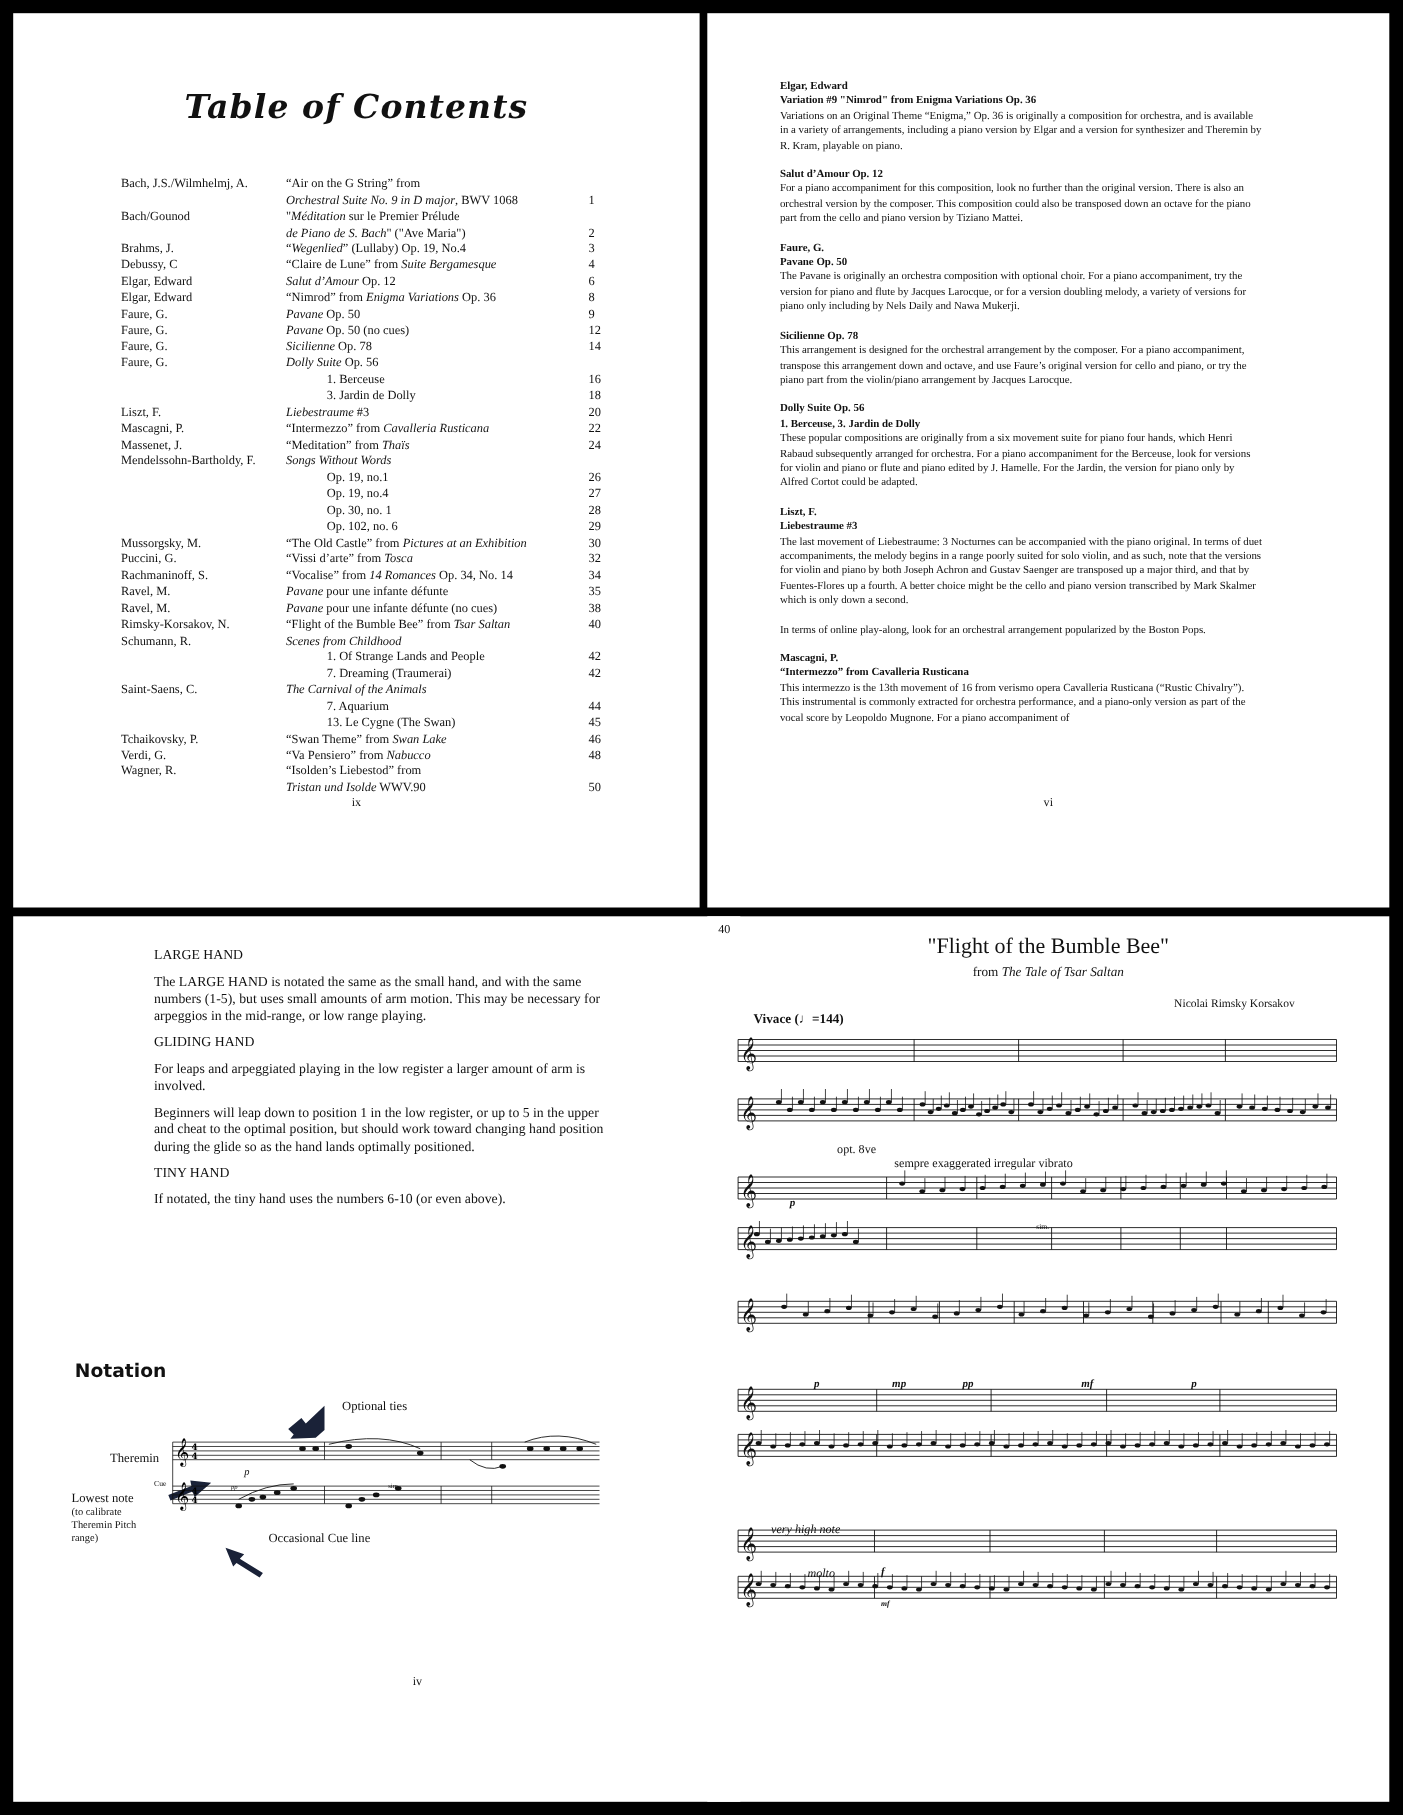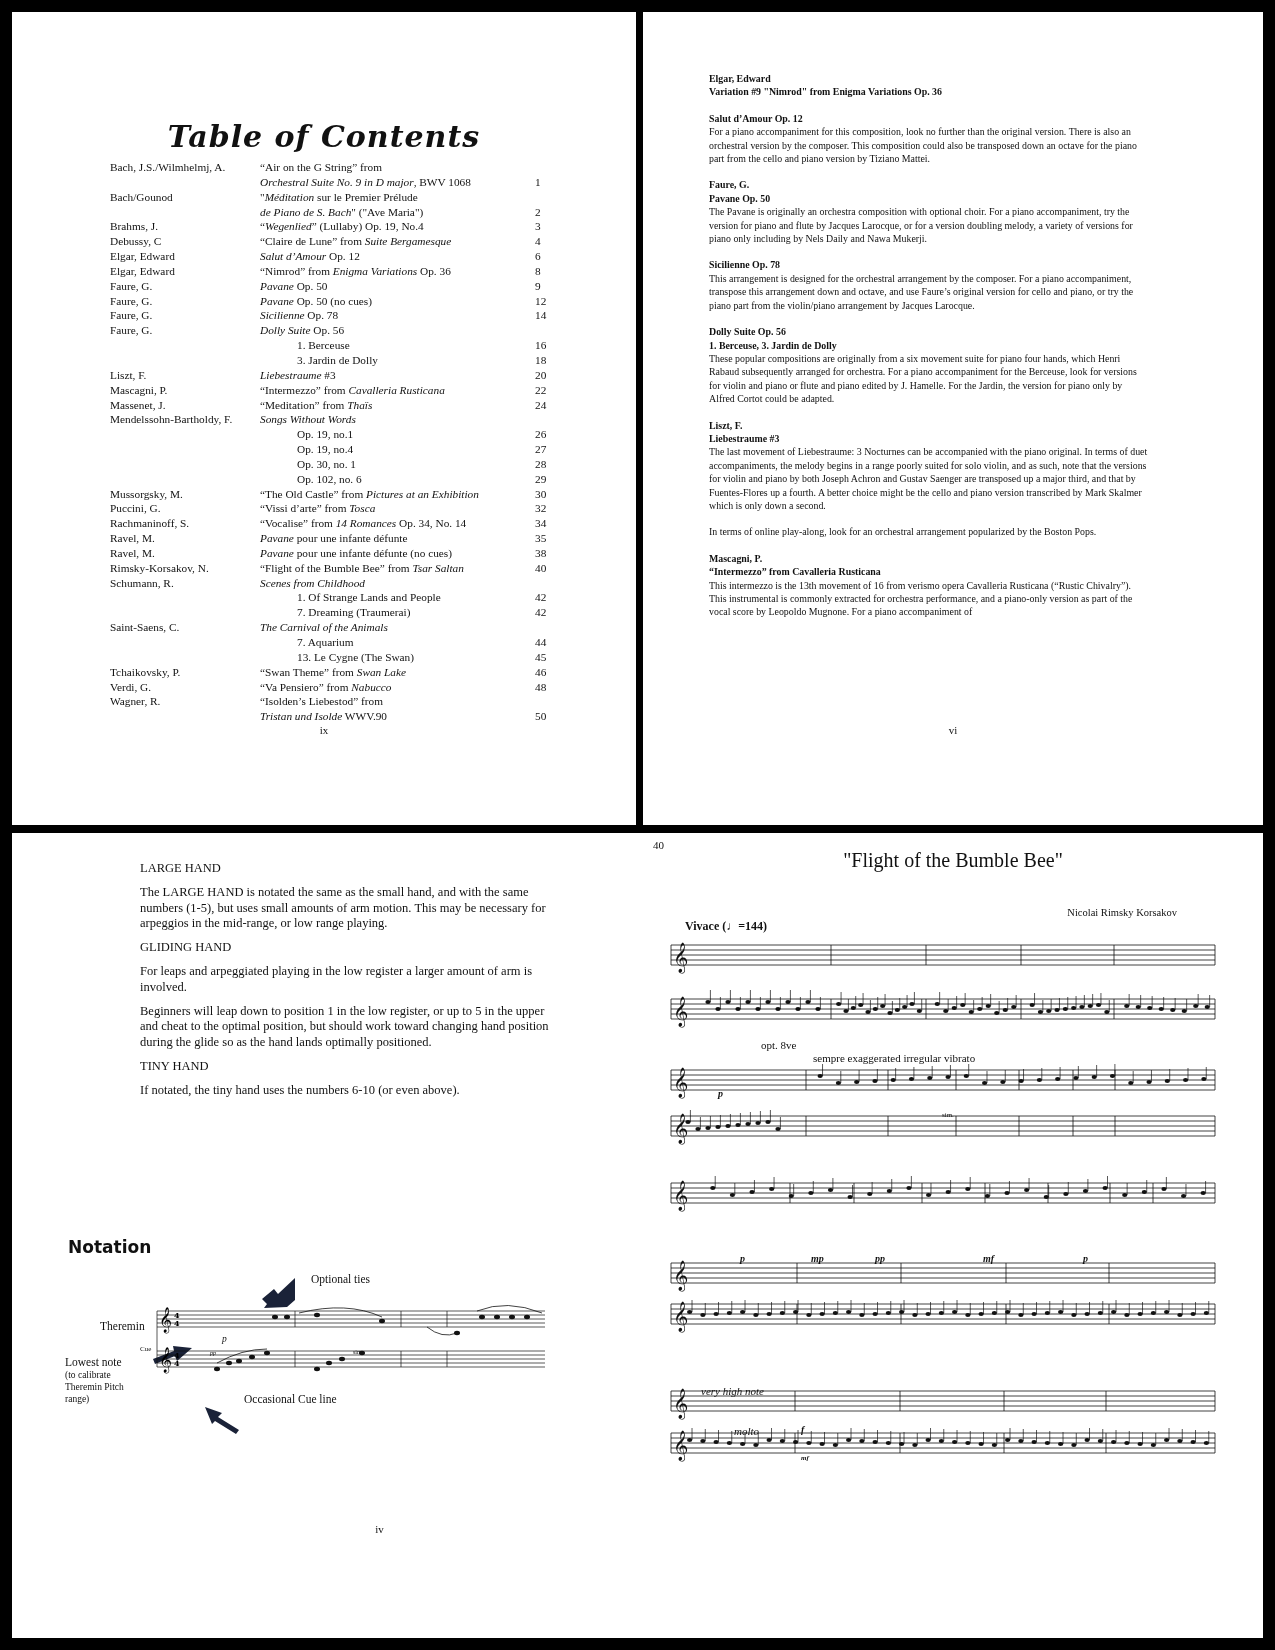--- a/index.html
+++ b/index.html
@@ -8,21 +8,21 @@
   .page { position:absolute; background:#fff; overflow:hidden; }
   #p1 { left:12px; top:12px; width:624px; height:813px; }
   #p2 { left:643px; top:12px; width:620px; height:813px; }
   #p3 { left:12px; top:833px; width:624px; height:805px;padding-left:37px; }
   #p4 { left:643px; top:833px; width:620px; height:805px; }
 
   .folio { position:absolute; font-size:11px; width:100%; text-align:center; }
 
   
   .toc-title { position:absolute; top:68px; left:0; width:100%; text-align:center;
-               font-family:"DejaVu Serif",serif; font-weight:bold; font-style:italic; font-size:30px; letter-spacing:1px;margin-top:39px; }
+               font-family:"DejaVu Serif",serif; font-weight:bold; font-style:italic; font-size:30px; letter-spacing:1px; }
   .toc { position:absolute; top:148px; left:98px; width:440px; font-size:11.3px; line-height:14.85px; }
   .toc-row { display:flex; white-space:nowrap; }
   .toc-row .c { width:150px; flex:none; }
   .toc-row .t { width:275px; flex:none; }
   .toc-row .t.sub { padding-left:37px; box-sizing:border-box; }
   .toc-row .n { width:15px; flex:none; text-align:left; }
   .it { font-style:italic; }
 
   
   .p2body { position:absolute; left:66px; top:60px; width:440px; font-size:9.9px; line-height:13.4px; }
@@ -245,20 +245,21 @@
       </div>
     </div>
   <div class="folio" style="top:712px">ix</div>
 </div>
 
 <div class="page" id="p2">
   <div class="p2body" id="notes-body">
       <div>
         <p class="h">Elgar, Edward</p>
         <p class="h">Variation #9 "Nimrod" from Enigma Variations Op. 36</p>
+        <p>Variations on an Original Theme “Enigma,” Op. 36 is originally a composition for orchestra, and is available in a variety of arrangements, including a piano version by Elgar and a version for synthesizer and Theremin by R. Kram, playable on piano.</p>
       </div>
       <div class="gap"></div>
       <div>
         <p class="h">Salut d’Amour Op. 12</p>
         <p>For a piano accompaniment for this composition, look no further than the original version. There is also an orchestral version by the composer. This composition could also be transposed down an octave for the piano part from the cello and piano version by Tiziano Mattei.</p>
       </div>
       <div class="gap"></div>
       <div>
         <p class="h">Faure, G.</p>
         <p class="h">Pavane Op. 50</p>
@@ -375,20 +376,21 @@
     <path d="M320,0 Q350,-12 385,2" fill="none" stroke="#111" stroke-width="0.8"></path>
     <path d="M60,52 Q85,38 110,38" fill="none" stroke="#111" stroke-width="0.8"></path>
   </svg>
 
   <div class="folio" style="top:690px">iv</div>
 </div>
 
 <div class="page" id="p4">
   <div class="pg-num">40</div>
   <div class="piece-title">"Flight of the Bumble Bee"</div>
+  <div class="piece-sub"><span>from </span><span class="it">The Tale of Tsar Saltan</span></div>
   <div class="composer">Nicolai Rimsky Korsakov</div>
   <div class="tempo">Vivace (♩=144)</div>
 
   <div class="mark" style="left:118px;top:206px">opt. 8ve</div>
   <div class="mark" style="left:170px;top:219px">sempre exaggerated irregular vibrato</div>
   <div class="mark" style="left:299px;top:278px;font-size:7px">sim.</div>
   <div class="dyn" style="left:75px;top:255px">p</div>
 
   <div class="dyn" style="left:97px;top:420px">p</div>
   <div class="dyn" style="left:168px;top:420px">mp</div>

